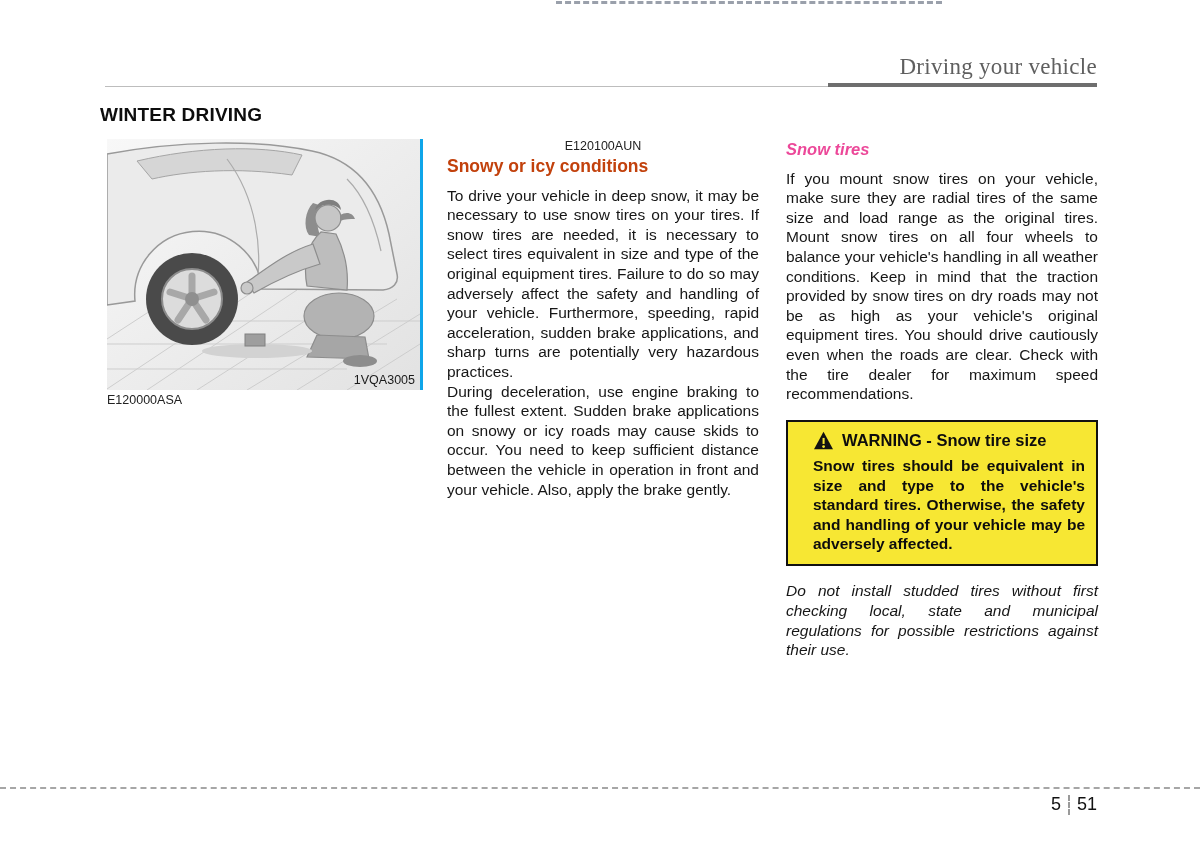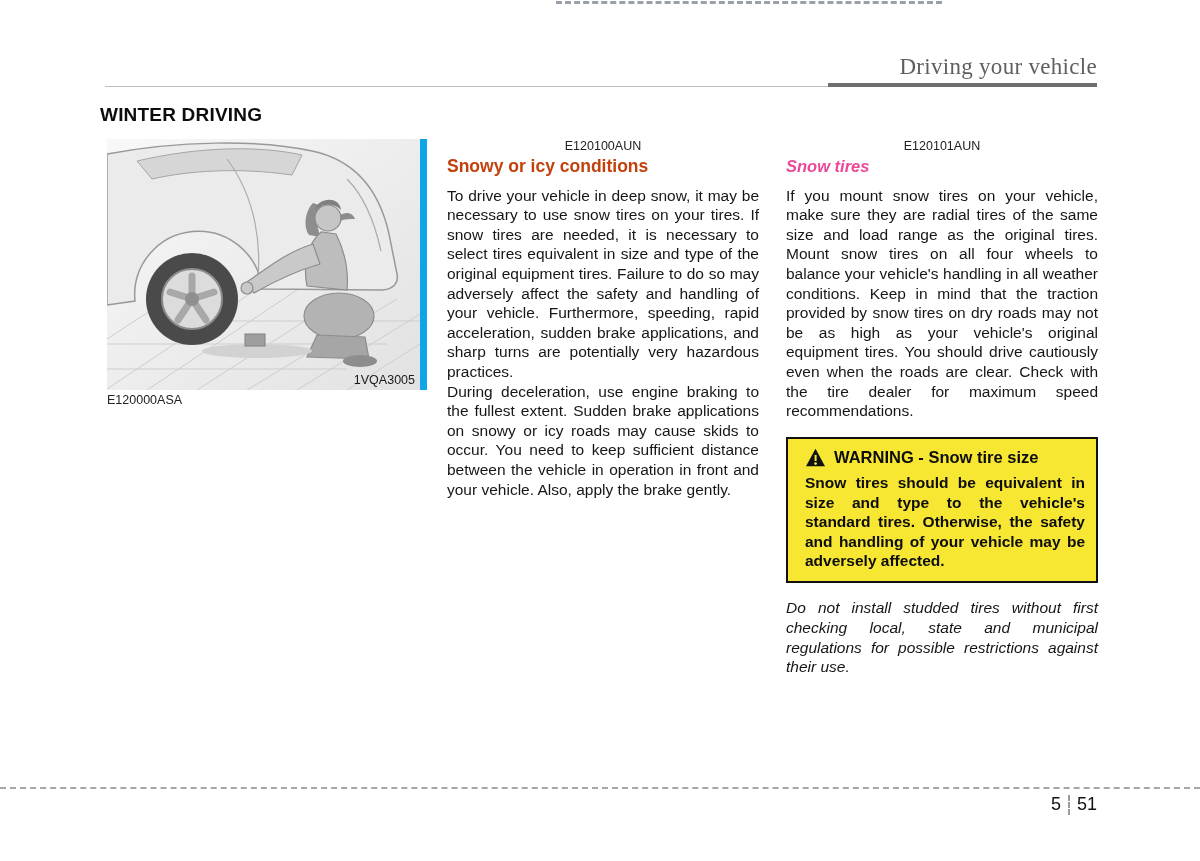--- a/index.html
+++ b/index.html
@@ -19,21 +19,21 @@
   .header-rule-thin{position:absolute;top:86px;left:105px;width:992px;height:1px;background:#bdbdbd;}
   .header-rule-strong{position:absolute;top:83px;left:828px;width:269px;height:4px;background:#6e6e6e;}
 
   
   .section-title{
     position:absolute;top:104px;left:100px;
     font-size:19px;font-weight:bold;color:#0d0d0d;letter-spacing:0.2px;
   }
   .illustration{
     position:absolute;top:139px;left:107px;width:313px;height:251px;
-    border-right:7px solid #0ea5e9;background:#0f766e;
+    border-right:3px solid #0ea5e9;background:#0f766e;
   }
   .illustration svg{display:block;width:100%;height:100%;}
   .img-code{
     position:absolute;right:5px;bottom:3px;font-size:12.5px;color:#1a1a1a;background:transparent;
   }
   .figure-code{position:absolute;top:393px;left:107px;font-size:12.5px;color:#222;}
 
   .col{position:absolute;width:313px;font-size:15.5px;line-height:19.6px;text-align:justify;color:#161616;}
   .left-col{top:414px;left:107px;}
   .mid-col{top:139px;left:447px;width:312px;}
@@ -42,21 +42,21 @@
   .code{font-size:12.5px;line-height:15px;margin:0 0 3px 0;text-align:center;color:#222;}
   .mid-heading{font-size:17.5px;font-weight:bold;margin:1px 0 9px 0;text-align:left;color:#c2410c;}
   .right-heading{
     font-size:16.5px;font-weight:bold;font-style:italic;margin:1px 0 9px 0;text-align:left;color:#ec4899;
   }
   p{margin:0;}
 
   
   .warning-box{
     margin-top:16px;background:#f7e733;border:2px solid #111111;
-    padding:9px 11px 11px 17px;
+    padding:9px 11px 11px 25px;
   }
   .warning-title{
     display:flex;align-items:center;gap:8px;
     font-size:16.5px;font-weight:bold;color:#0d0d0d;margin-bottom:6px;text-align:left;
   }
   .warning-body{font-weight:bold;font-size:15.5px;line-height:19.4px;text-align:justify;color:#0d0d0d;}
 
   .note{margin-top:15px;font-style:italic;text-align:justify;}
 
   
@@ -144,21 +144,20 @@
 
 
   <div class="col mid-col">
     <p class="code">E120100AUN</p>
     <h3 class="mid-heading">Snowy or icy conditions</h3>
     <p>To drive your vehicle in deep snow, it may be necessary to use snow tires on your tires. If snow tires are needed, it is necessary to select tires equivalent in size and type of the original equipment tires. Failure to do so may adversely affect the safety and handling of your vehicle. Furthermore, speeding, rapid acceleration, sudden brake applications, and sharp turns are potentially very hazardous practices.</p>
     <p>During deceleration, use engine braking to the fullest extent. Sudden brake applications on snowy or icy roads may cause skids to occur. You need to keep sufficient distance between the vehicle in operation in front and your vehicle. Also, apply the brake gently.</p>
   </div>
 
   <div class="col right-col">
-    <p class="code">E120101AUN</p>
     <h3 class="right-heading">Snow tires</h3>
     <p>If you mount snow tires on your vehicle, make sure they are radial tires of the same size and load range as the original tires. Mount snow tires on all four wheels to balance your vehicle's handling in all weather conditions. Keep in mind that the traction provided by snow tires on dry roads may not be as high as your vehicle's original equipment tires. You should drive cautiously even when the roads are clear. Check with the tire dealer for maximum speed recommendations.</p>
 
     <div class="warning-box">
       <div class="warning-title">
         <svg width="21" height="19" viewBox="0 0 24 22">
           <path d="M12 1 L23 21 H1 Z" fill="#111111"></path>
           <rect x="10.9" y="8" width="2.4" height="7" fill="#f7e733"></rect>
           <circle cx="12.1" cy="18" r="1.6" fill="#f7e733"></circle>
         </svg>

